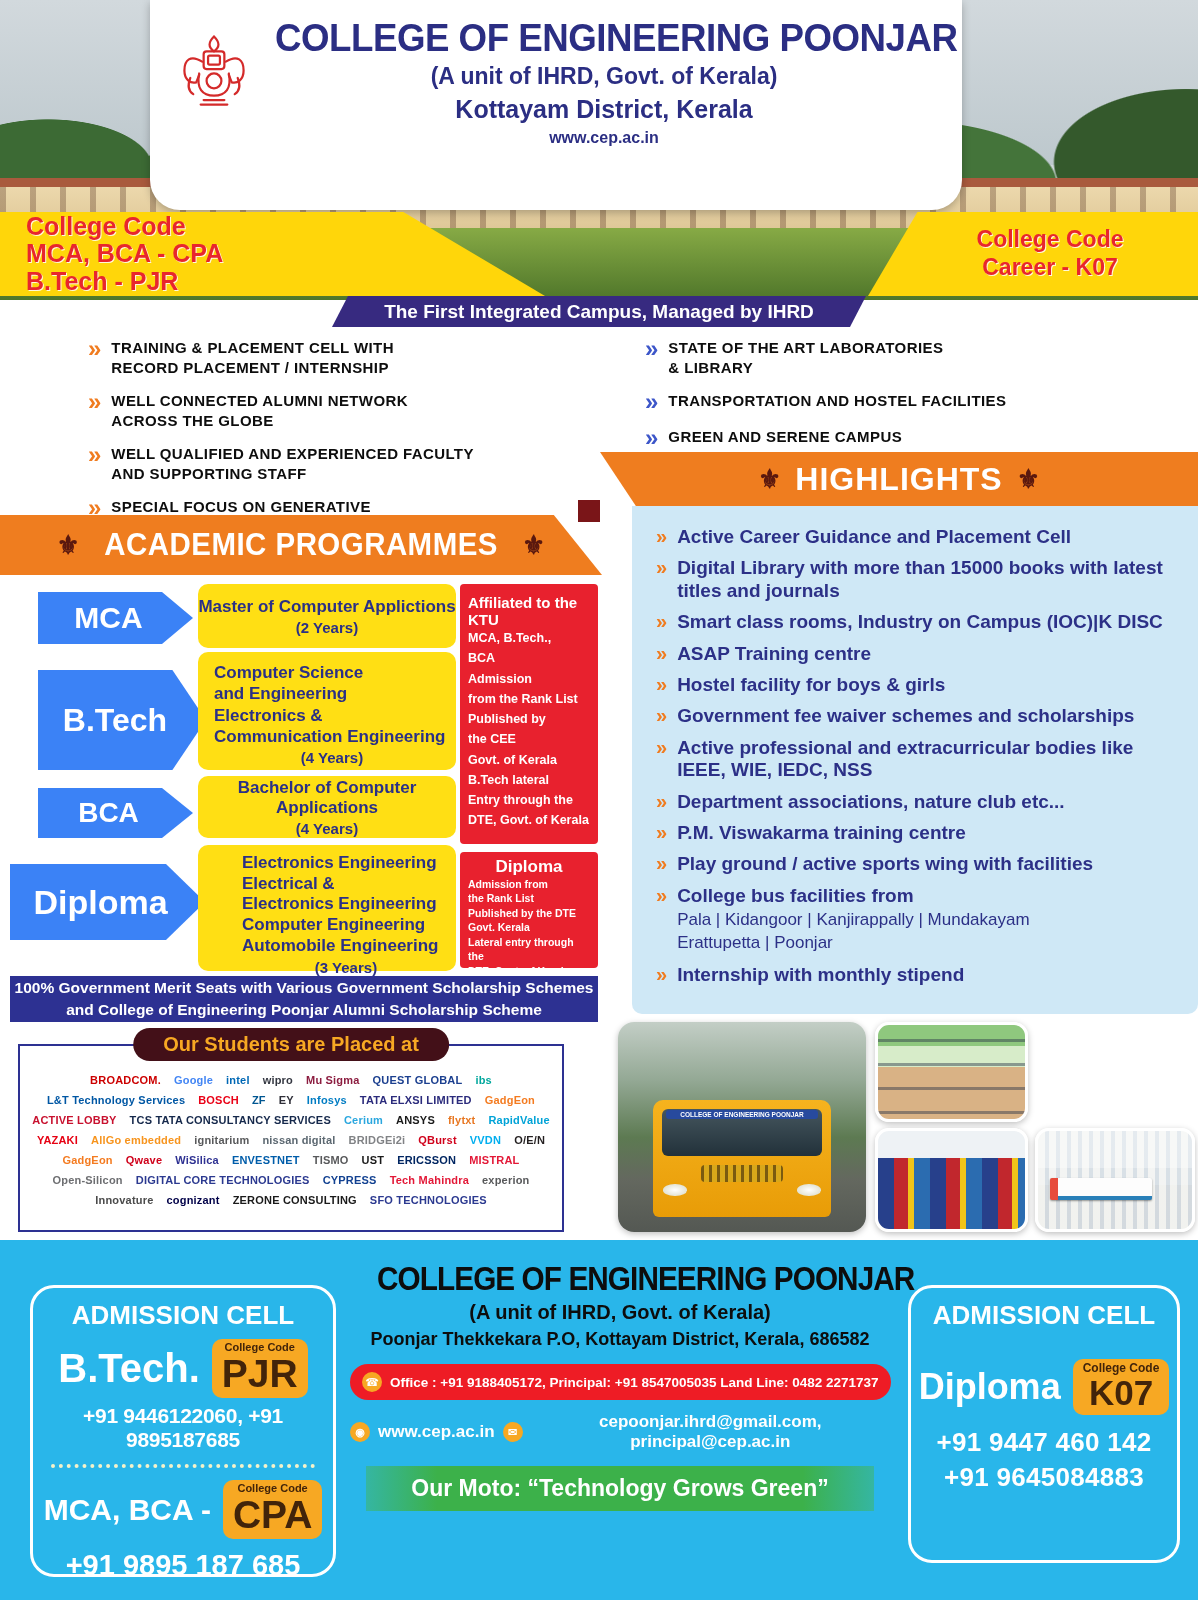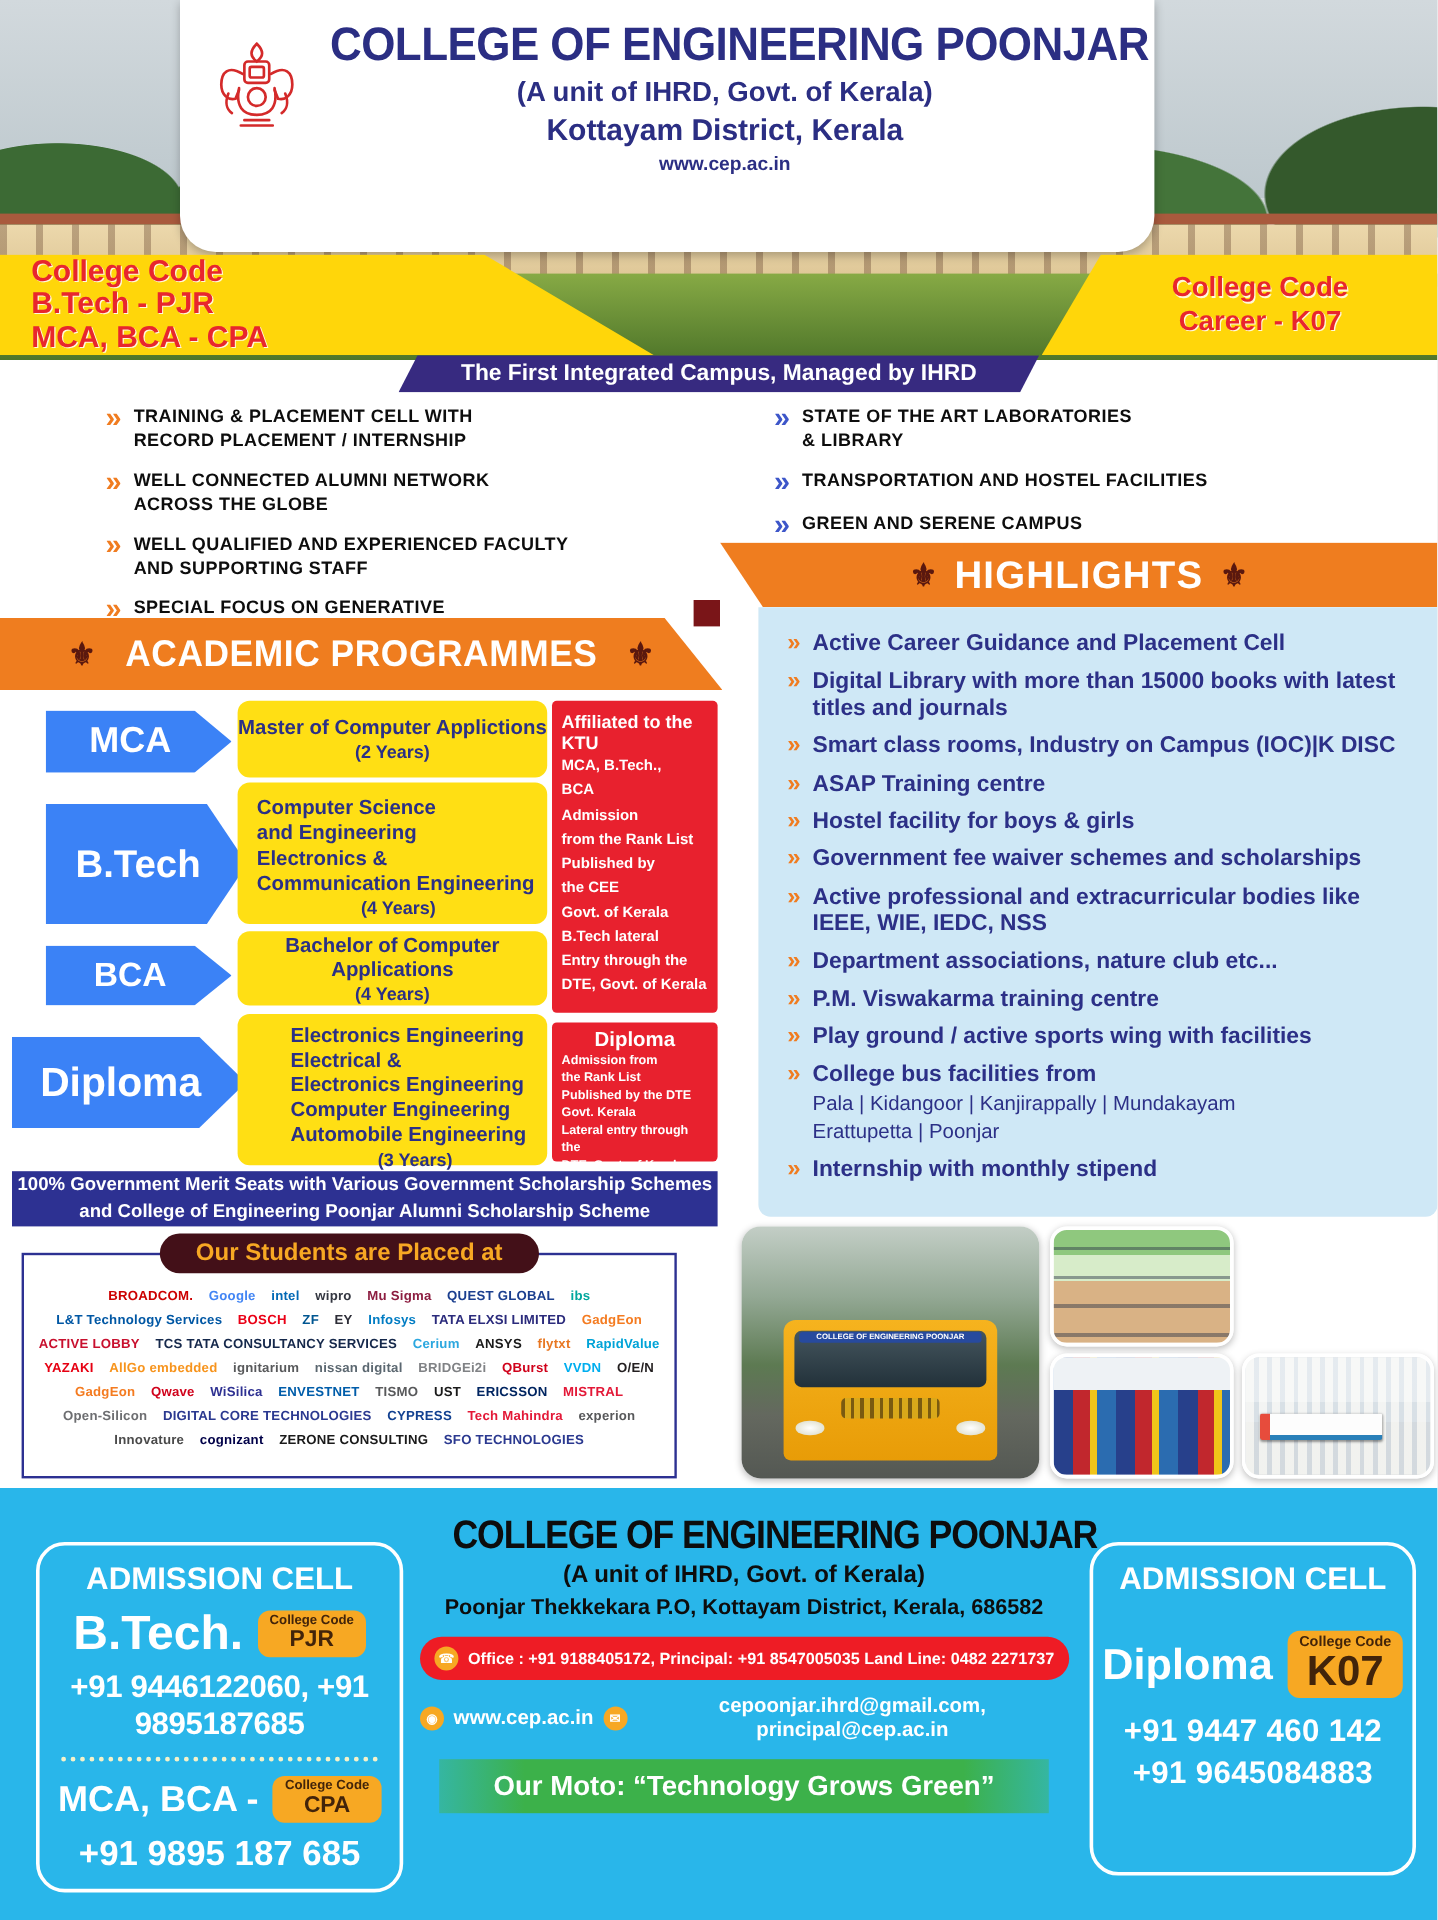--- a/index.html
+++ b/index.html
@@ -143,24 +143,24 @@
   .footer{position:absolute;top:1240px;left:0;width:1198px;height:360px;background:#29b6ea;}
   .card{position:absolute;border:3px solid #fff;border-radius:24px;color:#fff;text-align:center;box-sizing:border-box;}
   .card-left{left:30px;top:45px;width:306px;height:292px;}
   .card-right{left:908px;top:45px;width:272px;height:278px;}
   .card-title{font-size:26px;font-weight:800;margin-top:12px;}
   .course-row{display:flex;align-items:center;justify-content:center;gap:12px;margin-top:8px;}
   .course-big{font-size:40px;font-weight:900;}
   .course-mid{font-size:30px;font-weight:900;}
   .badge{display:inline-block;background:#f7a823;border-radius:10px;padding:3px 10px 5px;color:#42240a;line-height:1;}
   .badge-small{font-size:11px;font-weight:800;}
-  .badge-code{font-size:19px;font-weight:900;margin-top:1px;}
+  .badge-code{font-size:39px;font-weight:900;margin-top:1px;}
   .badge-big .badge-code{font-size:35px;}
   .badge-big .badge-small{font-size:12px;}
-  .phones{font-size:26px;font-weight:800;margin-top:6px;letter-spacing:-.3px;}
+  .phones{font-size:21px;font-weight:800;margin-top:6px;letter-spacing:-.3px;}
   .dotted{border-top:4px dotted rgba(255,246,200,.95);width:88%;margin:12px auto;}
   .phones-big{font-size:29px;font-weight:900;margin-top:10px;}
   .dip-phone{font-size:26px;font-weight:900;margin-top:12px;letter-spacing:.3px;}
 
   .footer-center{position:absolute;left:350px;top:20px;width:540px;text-align:center;color:#0d0d0d;}
   .fc-title{font-size:33px;font-weight:900;letter-spacing:-1px;transform:scaleX(.9);transform-origin:center;white-space:nowrap;}
   .fc-sub{font-size:20px;font-weight:800;margin-top:3px;}
   .fc-addr{font-size:18px;font-weight:800;margin-top:5px;}
   .phone-pill{margin:14px auto 0;background:#ee1c25;border-radius:22px;padding:8px 12px;
       display:flex;align-items:center;justify-content:center;gap:8px;width:fit-content;max-width:100%;}
@@ -205,22 +205,22 @@
         <div class="college-title">COLLEGE OF ENGINEERING POONJAR</div>
         <div class="sub1">(A unit of IHRD, Govt. of Kerala)</div>
         <div class="sub2">Kottayam District, Kerala</div>
         <div class="web">www.cep.ac.in</div>
       </div>
     </div>
   </div>
 
   <div class="code-band code-left">
     <div>College Code</div>
+    <div>MCA, BCA - CPA</div>
     <div>B.Tech - PJR</div>
-    <div>MCA, BCA - CPA</div>
   </div>
   <div class="code-band code-right">
     <div>College Code</div>
     <div>Career - K07</div>
   </div>
 
   <div class="ribbon">The First Integrated Campus, Managed by IHRD</div>
 
   <div class="feats-left">
 

